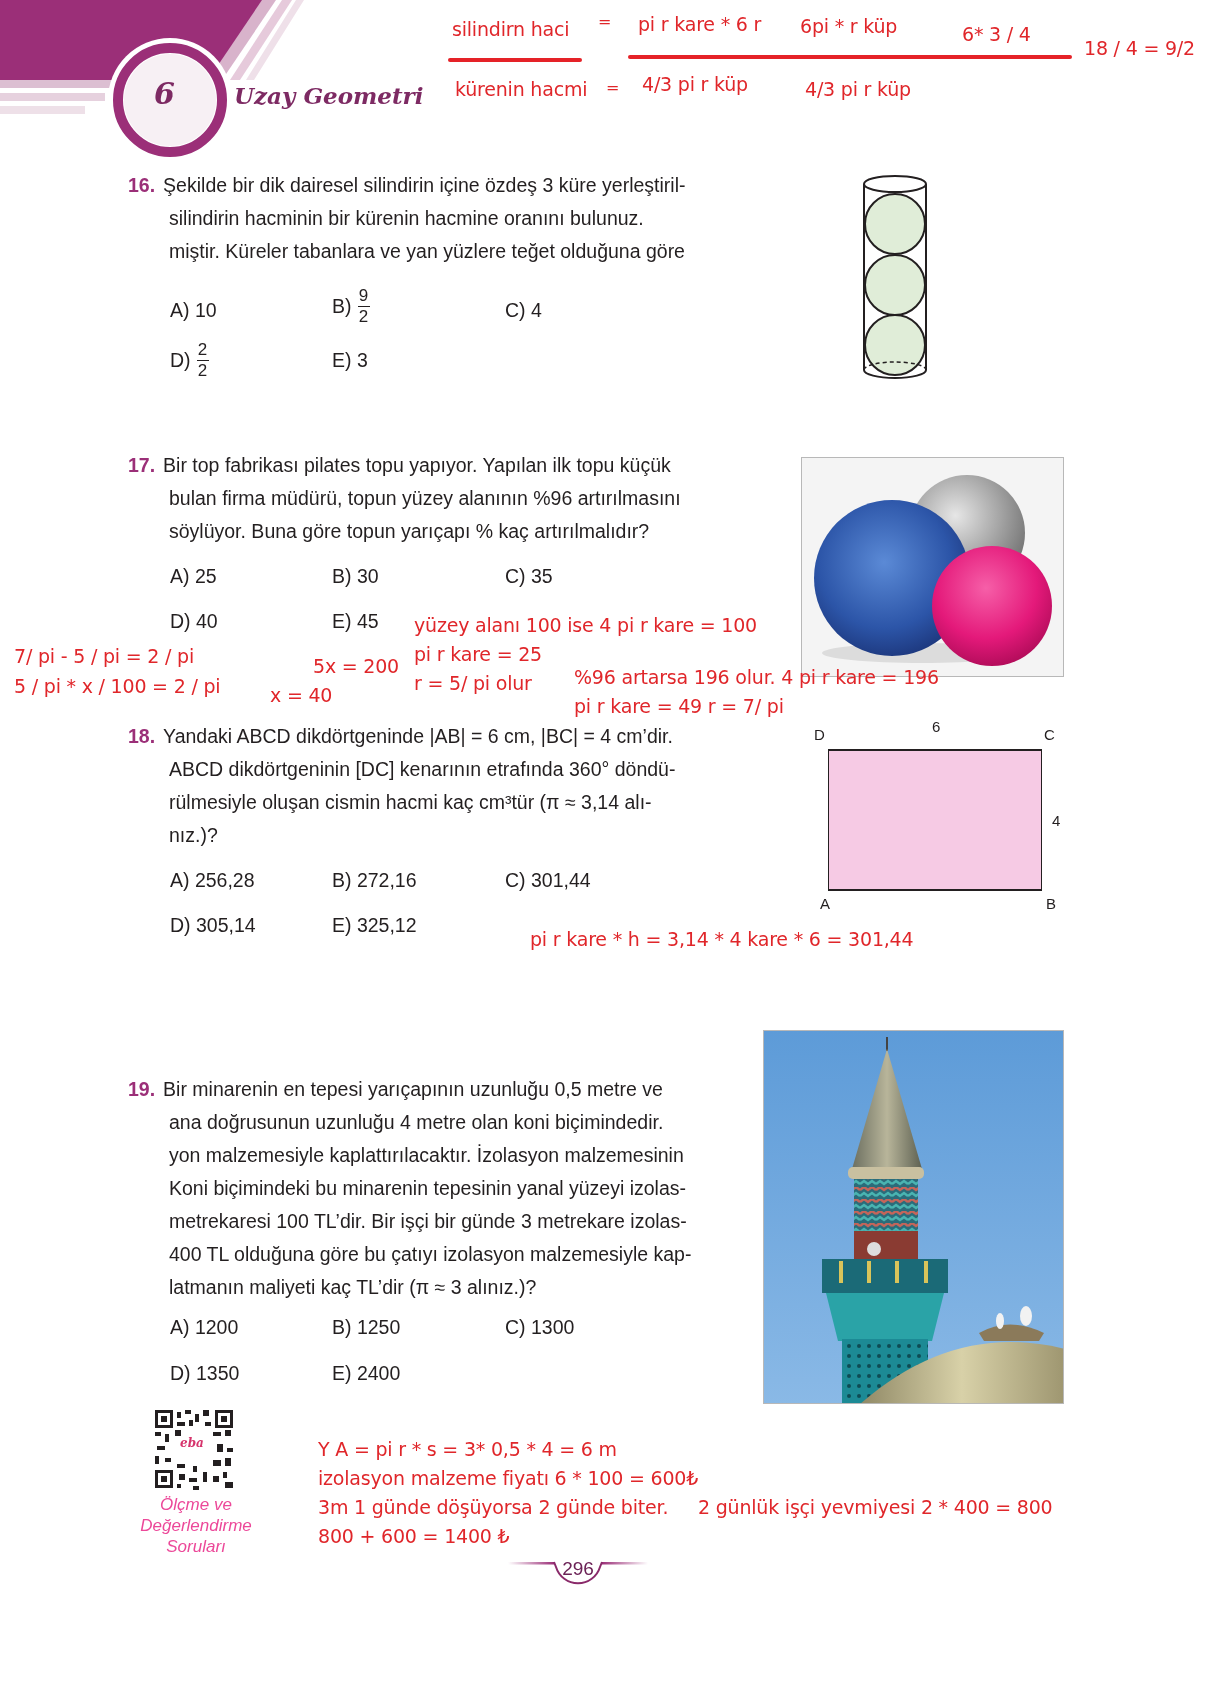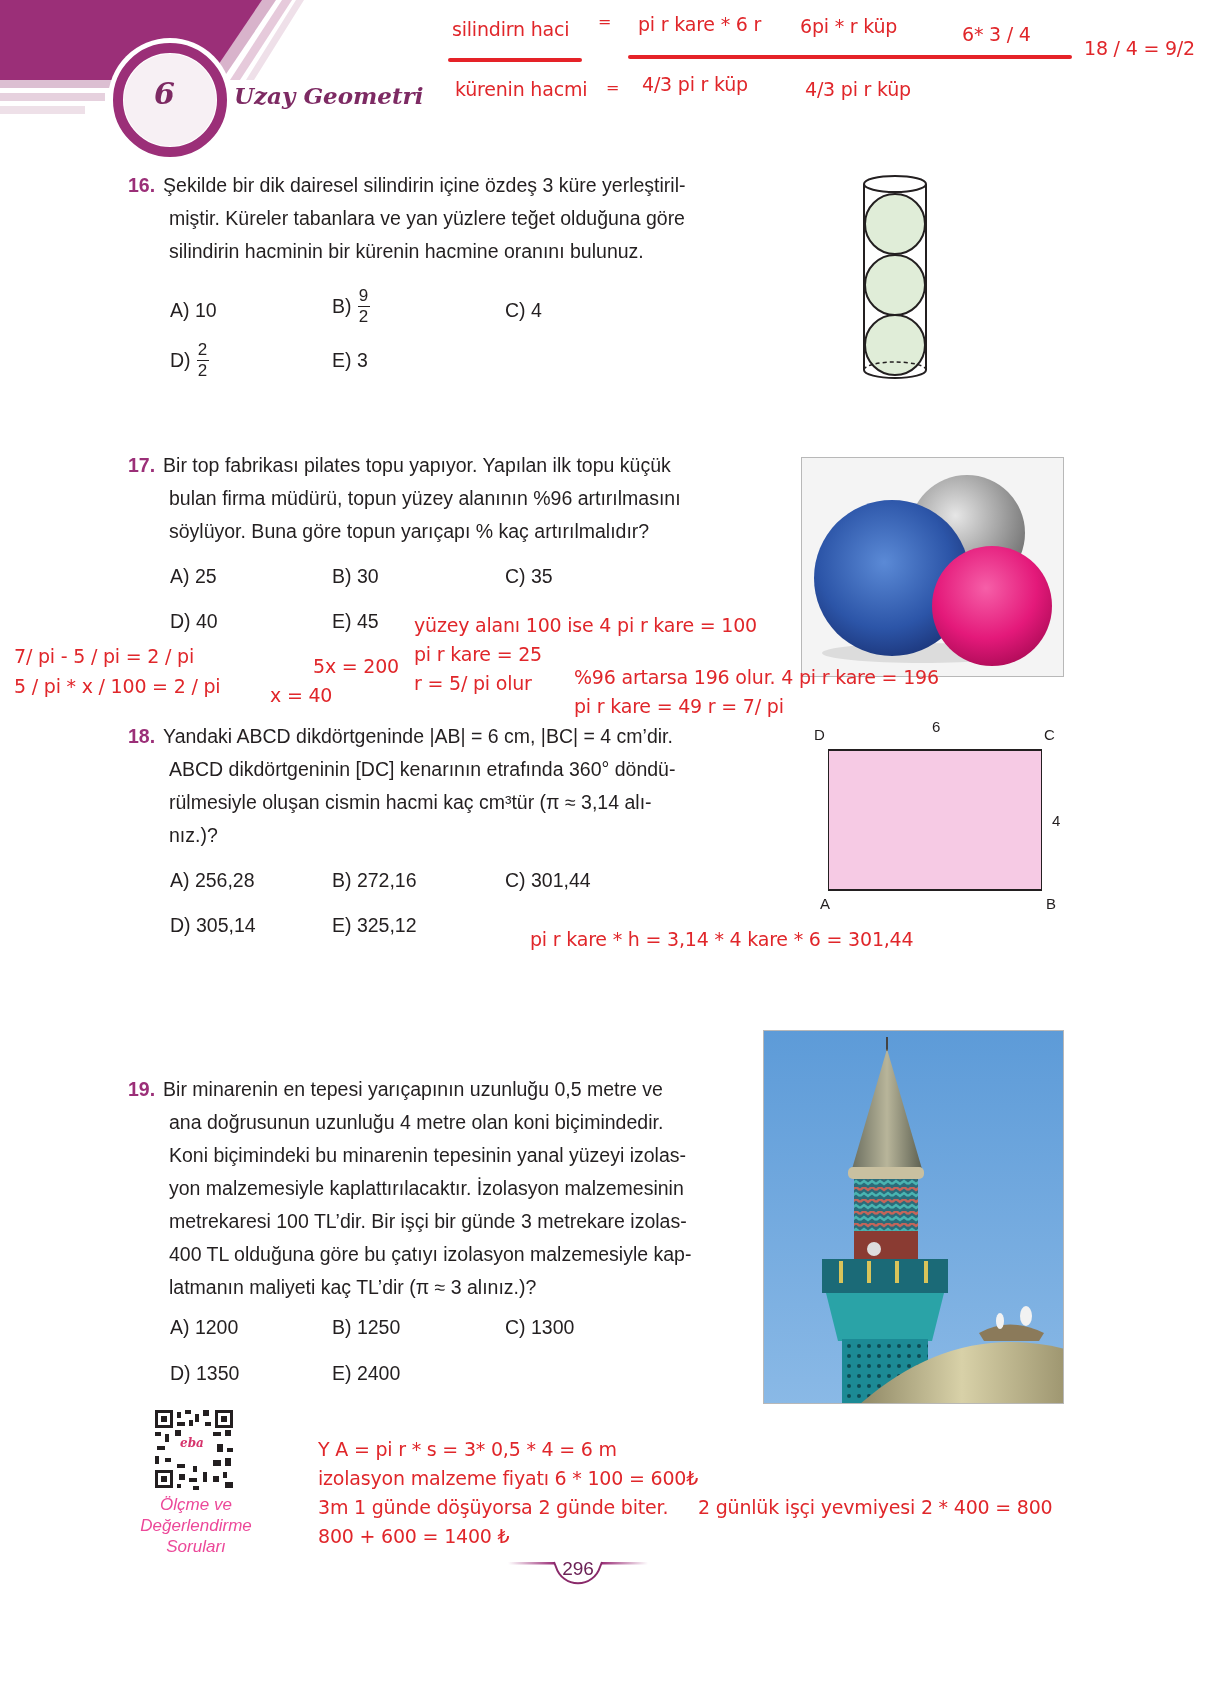--- a/index.html
+++ b/index.html
@@ -49,22 +49,22 @@
 <div class="hand" style="left:800px;top:15px;">6pi * r küp</div>
 <div class="hand" style="left:962px;top:23px;">6* 3 / 4</div>
 <div class="redline" style="left:628px;top:55px;width:444px;"></div>
 <div class="hand" style="left:1084px;top:37px;">18 / 4 = 9/2</div>
 <div class="hand" style="left:642px;top:73px;">4/3 pi r küp</div>
 <div class="hand" style="left:805px;top:78px;">4/3 pi r küp</div>
 
 <div>
   <div class="para q-text" style="left:128px;top:169px;">
     <div><span class="q-num">16.</span><span>Şekilde bir dik dairesel silindirin içine özdeş 3 küre yerleştiril-</span></div>
+    <div style="padding-left:41px;">silindirin hacminin bir kürenin hacmine oranını bulunuz.</div>
     <div style="padding-left:41px;">miştir. Küreler tabanlara ve yan yüzlere teğet olduğuna göre</div>
-    <div style="padding-left:41px;">silindirin hacminin bir kürenin hacmine oranını bulunuz.</div>
   </div>
   <div class="opt" style="left:170px;top:299px;"><span>A)</span> <span>10</span></div>
   <div class="opt" style="left:332px;top:287px;"><span style="vertical-align:middle;">B)</span><span class="frac">
         <span>9</span>
         <span class="bar"></span>
         <span>2</span>
       </span></div>
   <div class="opt" style="left:505px;top:299px;"><span>C)</span> <span>4</span></div>
   <div class="opt" style="left:170px;top:341px;"><span style="vertical-align:middle;">D)</span><span class="frac">
         <span>2</span>
@@ -158,22 +158,22 @@
     <div class="fig-label" style="left:252px;top:100px;">4</div>
   </div>
 
   <div class="hand" style="left:514px;top:928px;margin-left:16px;">pi r kare * h = 3,14 * 4 kare * 6 = 301,44</div>
 </div>
 
 <div>
   <div class="para q-text" style="left:128px;top:1029px;margin-top:44px;">
     <div><span class="q-num">19.</span><span>Bir minarenin en tepesi yarıçapının uzunluğu 0,5 metre ve</span></div>
     <div style="padding-left:41px;">ana doğrusunun uzunluğu 4 metre olan koni biçimindedir.</div>
+    <div style="padding-left:41px;">yon malzemesiyle kaplattırılacaktır. İzolasyon malzemesinin</div>
     <div style="padding-left:41px;">Koni biçimindeki bu minarenin tepesinin yanal yüzeyi izolas-</div>
-    <div style="padding-left:41px;">yon malzemesiyle kaplattırılacaktır. İzolasyon malzemesinin</div>
     <div style="padding-left:41px;">metrekaresi 100 TL’dir. Bir işçi bir günde 3 metrekare izolas-</div>
     <div style="padding-left:41px;">400 TL olduğuna göre bu çatıyı izolasyon malzemesiyle kap-</div>
     <div style="padding-left:41px;">latmanın maliyeti kaç TL’dir (π ≈ 3 alınız.)?</div>
   </div>
   <div class="opt" style="left:170px;top:1316px;"><span>A)</span> <span>1200</span></div>
   <div class="opt" style="left:332px;top:1316px;"><span>B)</span> <span>1250</span></div>
   <div class="opt" style="left:505px;top:1316px;"><span>C)</span> <span>1300</span></div>
   <div class="opt" style="left:170px;top:1362px;"><span>D)</span> <span>1350</span></div>
   <div class="opt" style="left:332px;top:1362px;"><span>E)</span> <span>2400</span></div>
 

